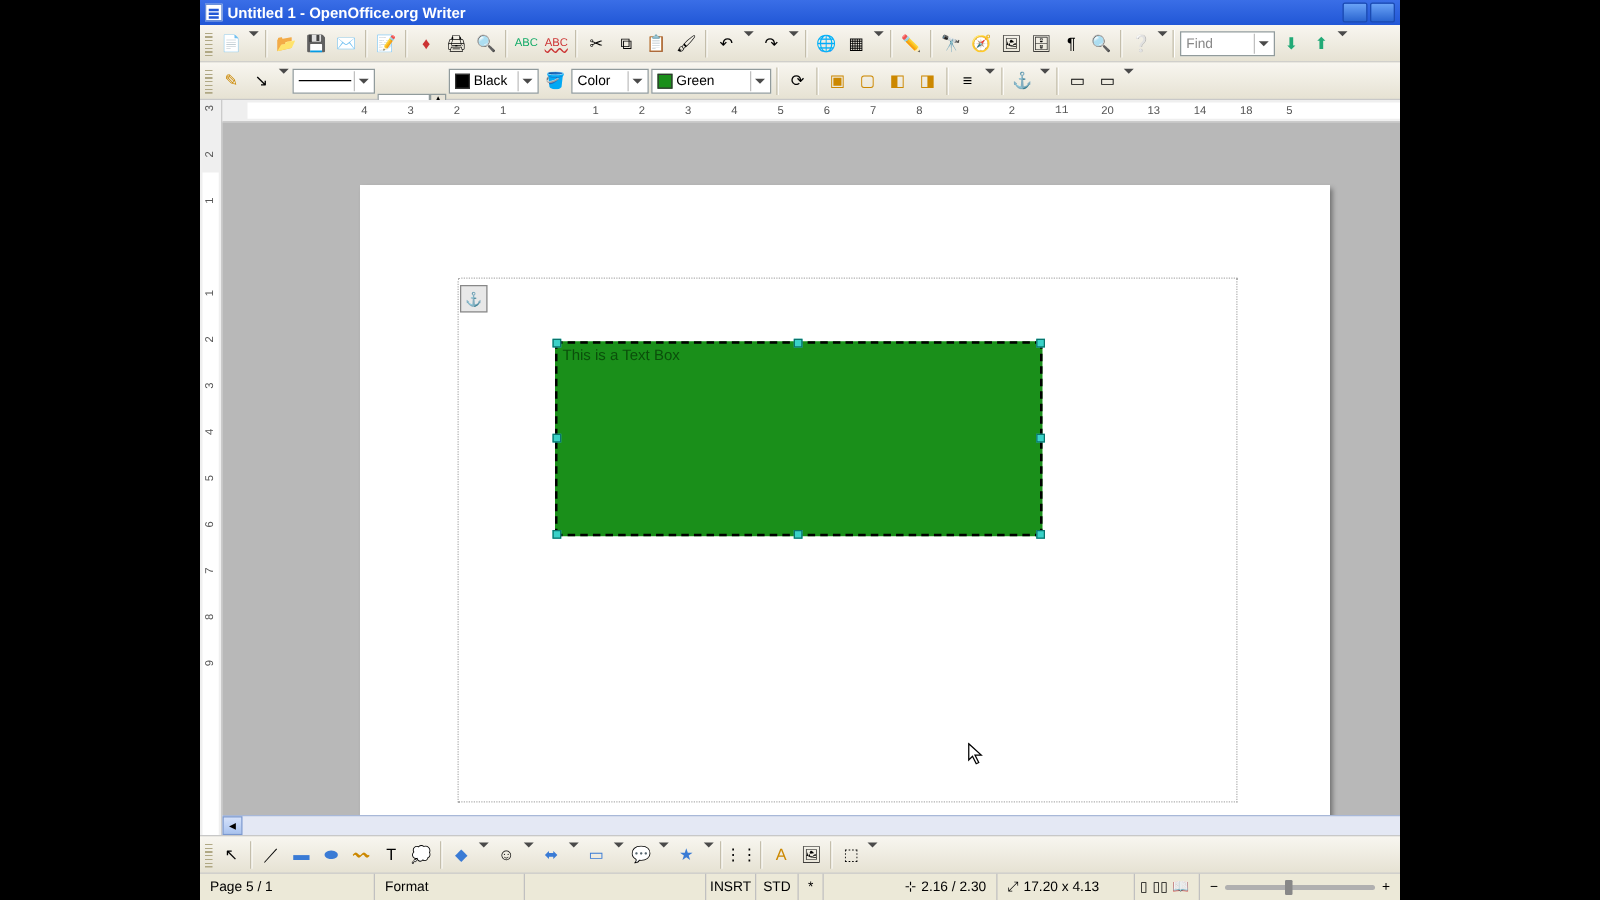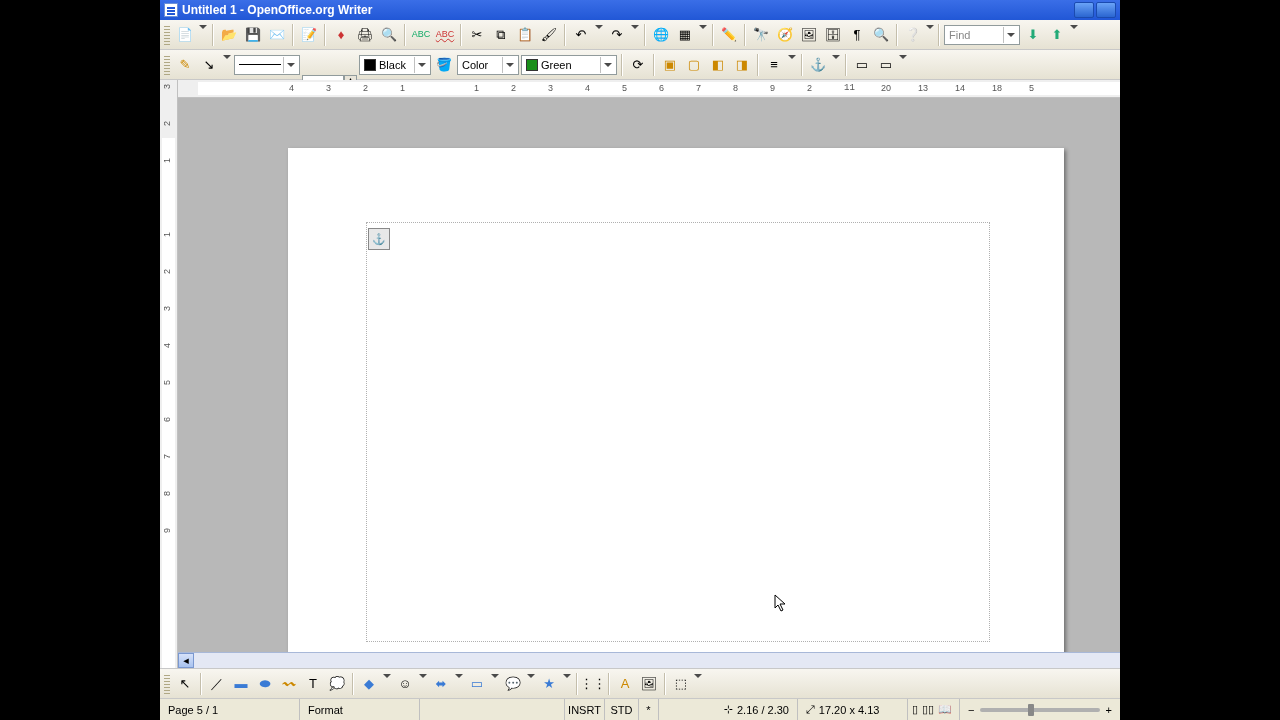--- a/index.html
+++ b/index.html
@@ -313,20 +313,31 @@
           <div class="num" style="left: 777px;">14</div>
           <div class="num" style="left: 814px;">18</div>
           <div class="num" style="left: 851px;">5</div>
         </div>
       <div class="canvas">
         <div class="sheet">
           <div class="margin"></div>
           <div class="anchor">
             <span>⚓</span>
           </div>
+          <div class="shape">
+            <div class="txt">This is a Text Box</div>
+            <div class="handle h-tl"></div>
+            <div class="handle h-t"></div>
+            <div class="handle h-tr"></div>
+            <div class="handle h-l"></div>
+            <div class="handle h-r"></div>
+            <div class="handle h-bl"></div>
+            <div class="handle h-b"></div>
+            <div class="handle h-br"></div>
+          </div>
           <div class="cursor">
             <svg width="14" height="18">
                 <path d="M1 1 L1 14 L4 11 L7 17 L9 16 L6 10 L11 10 Z" fill="#fff" stroke="#000"></path>
               </svg>
           </div>
         </div>
       </div>
       <div class="hscroll">
         <div class="lbtn">◂</div>
       </div>

